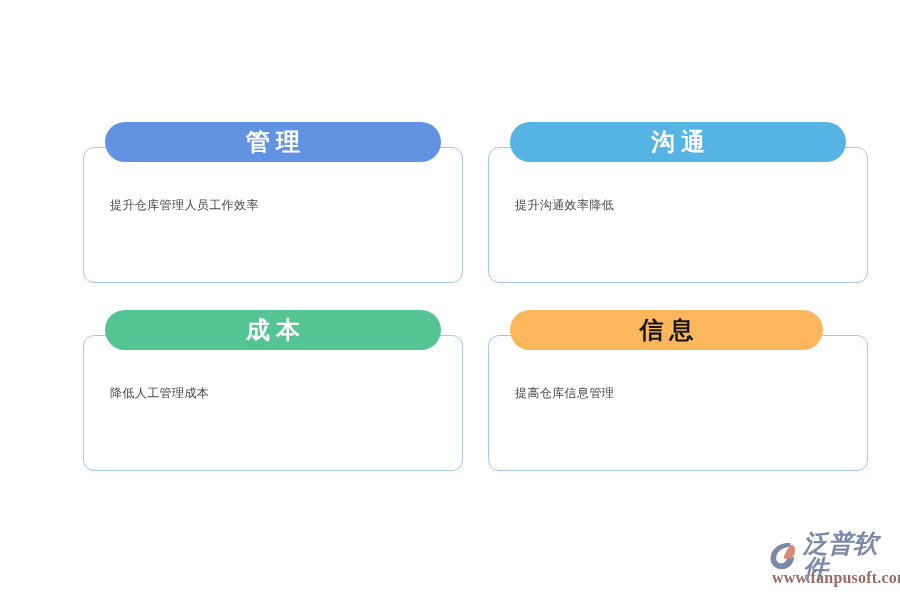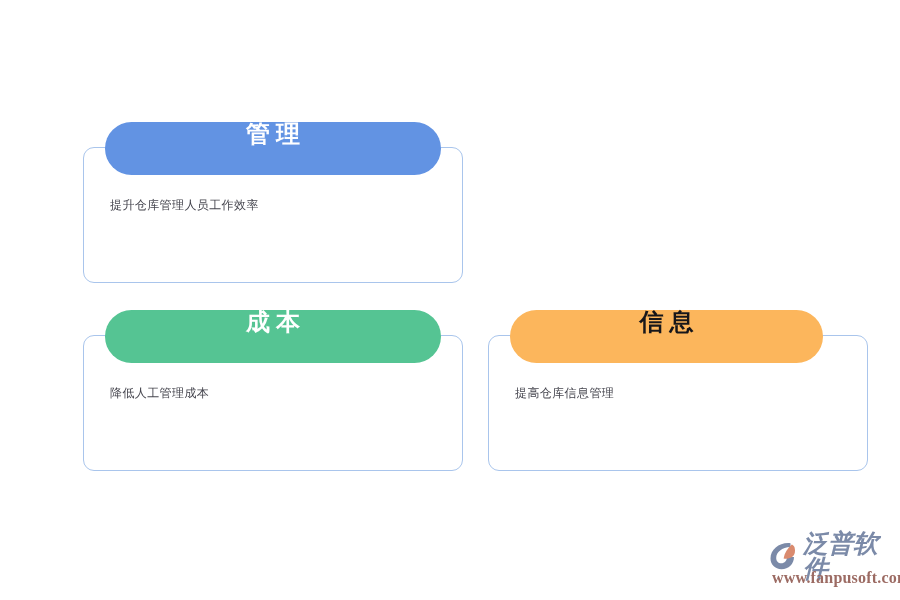--- a/index.html
+++ b/index.html
@@ -35,23 +35,24 @@
   }
   .card.c0 { left: 83px;  top: 147px; }
   .card.c1 { left: 488px; top: 147px; }
   .card.c2 { left: 83px;  top: 335px; }
   .card.c3 { left: 488px; top: 335px; }
 
   
   .pill {
     position: absolute;
     top: -26px;
-    height: 53px;
+    height: 40px;
     border-radius: 27px;
     display: flex;
+    align-items: center;
     justify-content: center;
     box-sizing: border-box;
     z-index: 3;
   }
   .card.c0 .pill { left: 21px;  right: 21px; }
   .card.c1 .pill { left: 21px;  right: 21px; }
   .card.c2 .pill { left: 21px;  right: 21px; }
   .card.c3 .pill { left: 21px;  right: 44px; }
 
   .pill-title {
@@ -129,20 +130,28 @@
 
   <div class="card c0">
     <div class="pill" style="background: rgb(98, 147, 227);">
       <span class="pill-title" style="color: rgb(255, 255, 255);">管理</span>
     </div>
     <div class="card-body">
       <div class="card-desc">提升仓库管理人员工作效率</div>
     </div>
   </div>
 
+  <div class="card c1">
+    <div class="pill" style="background: rgb(86, 180, 228);">
+      <span class="pill-title" style="color: rgb(255, 255, 255);">沟通</span>
+    </div>
+    <div class="card-body">
+      <div class="card-desc">提升沟通效率降低</div>
+    </div>
+  </div>
 
   <div class="card c2">
     <div class="pill" style="background: rgb(85, 196, 147);">
       <span class="pill-title" style="color: rgb(255, 255, 255);">成本</span>
     </div>
     <div class="card-body">
       <div class="card-desc">降低人工管理成本</div>
     </div>
   </div>
 

